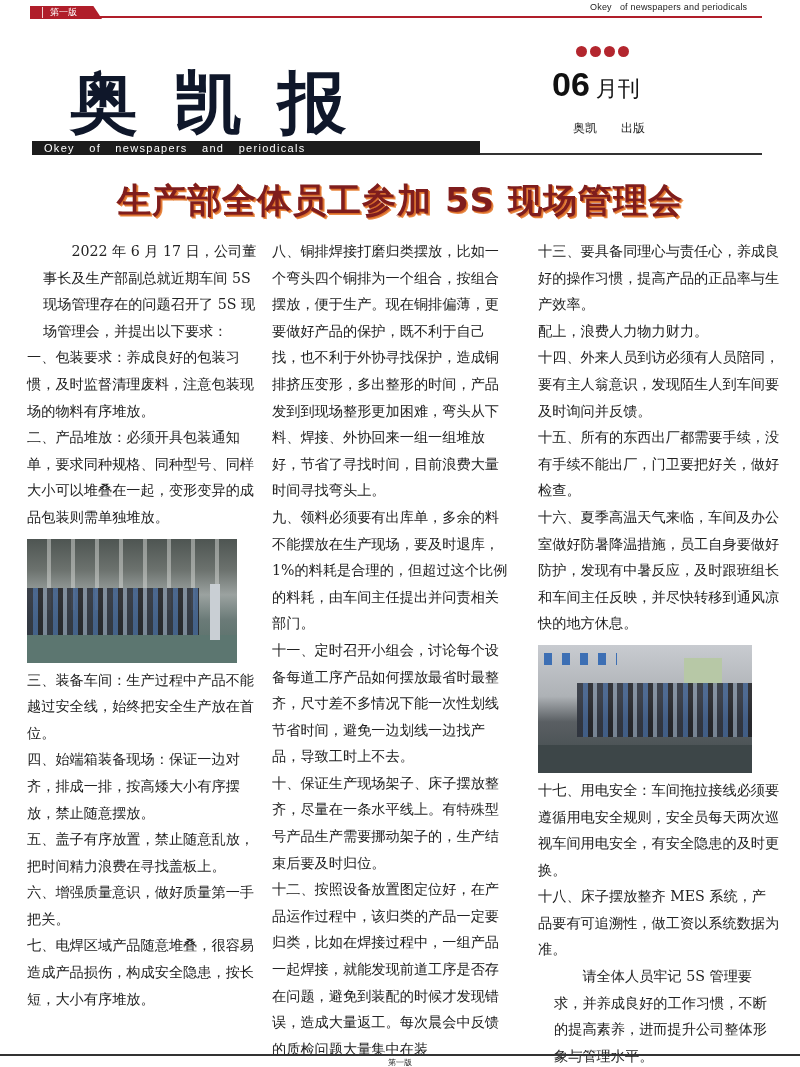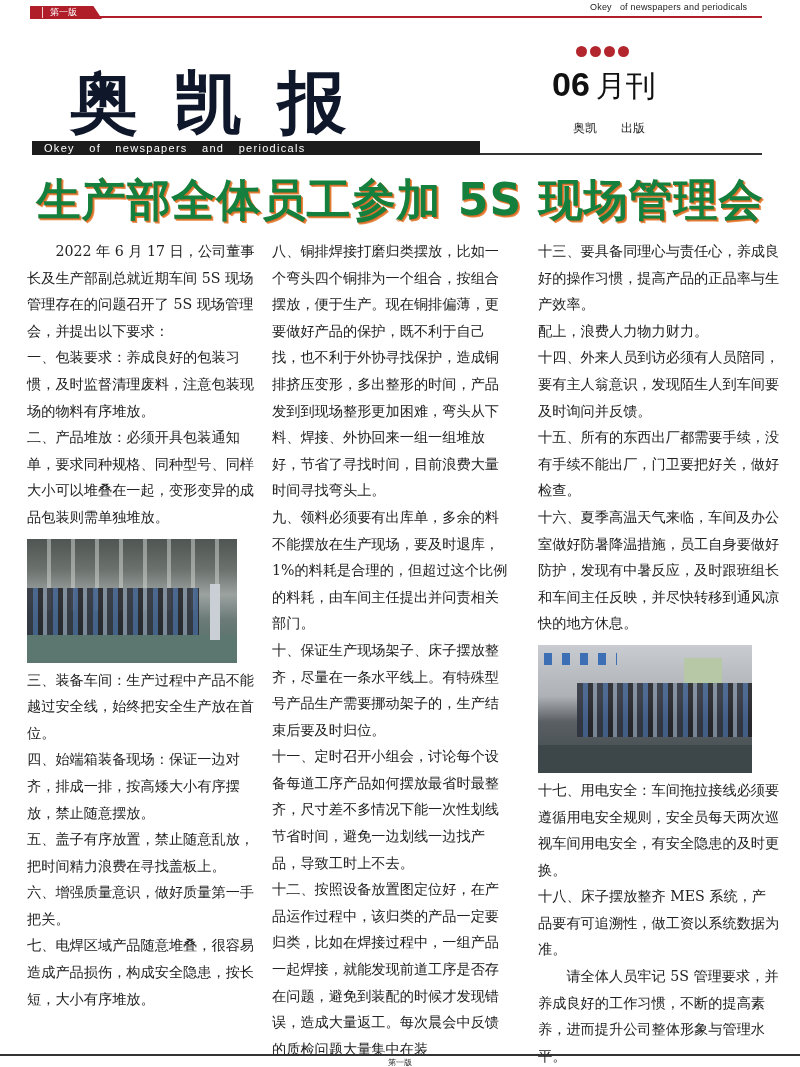--- a/index.html
+++ b/index.html
@@ -17,40 +17,40 @@
                  font-family:"Liberation Sans", sans-serif; color:#222; letter-spacing:0.2px; }
 
   
   .masthead-title { position:absolute; left:70px; top:42px; font-size:68px; line-height:90px;
                     color:#0f172a; font-weight:bold; letter-spacing:36px;
                     font-family:"DejaVu Serif", serif;margin-top:15px; }
   .dots { position:absolute; left:576px; top:46px; display:flex; gap:3px; }
   .dots span { width:11px; height:11px; border-radius:50%; background:#b3262e; display:block; }
   .issue { position:absolute; left:552px; top:62px; font-size:34px; line-height:44px; color:#111; }
   .issue .num { font-family:"Liberation Sans", sans-serif; font-weight:bold; }
-  .issue .unit { font-family:"DejaVu Sans", sans-serif; font-size:30px; margin-left:6px; }
+  .issue .unit { font-family:"DejaVu Sans", sans-serif; font-size:22px; margin-left:6px; }
   .publisher { position:absolute; left:573px; top:120px; font-size:12px; color:#222;
                font-family:"DejaVu Sans", sans-serif; }
   .publisher span + span { margin-left:24px; }
 
   .black-bar { position:absolute; left:32px; top:141px; width:448px; height:14px; background:#1c1c1c; }
   .black-bar .bar-label { position:absolute; left:12px; top:0; font-size:11px; line-height:14px; color:#fff;
                           font-family:"Liberation Sans", sans-serif; word-spacing:10px; letter-spacing:1.3px; }
   .black-rule { position:absolute; left:480px; top:153px; width:282px; height:2px; background:#333; }
 
   
   .headline { position:absolute; left:0; top:178px; width:800px; text-align:center;
-              font-size:44px; line-height:44px; font-weight:bold; color:#15803d;
+              font-size:34px; line-height:44px; font-weight:bold; color:#7f1d1d;
               font-family:"DejaVu Sans", sans-serif;
               text-shadow: 1px 1px 0 #d86a28, 2px 2px 0 #e98a45; letter-spacing:1px; }
 
   
   .col { position:absolute; top:238px; font-size:14.2px; line-height:26.6px; color:#222; }
   .col p { margin:0; }
-  .col .indent { text-indent:2em; }
+  .col .indent { text-indent:2em;margin-left:16px; }
   .col1 { left:27px; width:237px; }
   .col2 { left:272px; width:240px; }
   .col3 { left:538px; width:242px; }
 
   .photo { display:block; margin:8px 0 4px 0; position:relative; overflow:hidden; }
   .photo1 { width:210px; height:124px; background:linear-gradient(180deg,#4e5552 0%,#6c726e 25%,#9ba2a0 45%,#6b7b78 65%,#4f6a62 100%); }
   .photo2 { width:214px; height:128px; background:linear-gradient(180deg,#c8cbd0 0%,#aeb2b6 40%,#5a5f63 60%,#3e4749 100%); }
   .photo .crowd { position:absolute; left:0; right:0; bottom:22%; height:38%;
                   background:repeating-linear-gradient(90deg,#2a2f3a 0 6px,#3e5e8c 6px 11px,#1e1e22 11px 16px,#7d8b9c 16px 20px); opacity:0.85; }
   .photo .floor { position:absolute; left:0; right:0; bottom:0; height:22%; background:#5c7670; }
@@ -112,22 +112,22 @@
   <p>三、装备车间：生产过程中产品不能越过安全线，始终把安全生产放在首位。</p>
   <p>四、始端箱装备现场：保证一边对齐，排成一排，按高矮大小有序摆放，禁止随意摆放。</p>
   <p>五、盖子有序放置，禁止随意乱放，把时间精力浪费在寻找盖板上。</p>
   <p>六、增强质量意识，做好质量第一手把关。</p>
   <p>七、电焊区域产品随意堆叠，很容易造成产品损伤，构成安全隐患，按长短，大小有序堆放。</p>
 </div>
 
 <div class="col col2">
   <p>八、铜排焊接打磨归类摆放，比如一个弯头四个铜排为一个组合，按组合摆放，便于生产。现在铜排偏薄，更要做好产品的保护，既不利于自己找，也不利于外协寻找保护，造成铜排挤压变形，多出整形的时间，产品发到到现场整形更加困难，弯头从下料、焊接、外协回来一组一组堆放好，节省了寻找时间，目前浪费大量时间寻找弯头上。</p>
   <p>九、领料必须要有出库单，多余的料不能摆放在生产现场，要及时退库，1%的料耗是合理的，但超过这个比例的料耗，由车间主任提出并问责相关部门。</p>
+  <p>十一、定时召开小组会，讨论每个设备每道工序产品如何摆放最省时最整齐，尺寸差不多情况下能一次性划线节省时间，避免一边划线一边找产品，导致工时上不去。</p>
   <p>十、保证生产现场架子、床子摆放整齐，尽量在一条水平线上。有特殊型号产品生产需要挪动架子的，生产结束后要及时归位。</p>
-  <p>十一、定时召开小组会，讨论每个设备每道工序产品如何摆放最省时最整齐，尺寸差不多情况下能一次性划线节省时间，避免一边划线一边找产品，导致工时上不去。</p>
   <p>十二、按照设备放置图定位好，在产品运作过程中，该归类的产品一定要归类，比如在焊接过程中，一组产品一起焊接，就能发现前道工序是否存在问题，避免到装配的时候才发现错误，造成大量返工。每次晨会中反馈的质检问题大量集中在装</p>
 </div>
 
 <div class="col col3">
   <p>十三、要具备同理心与责任心，养成良好的操作习惯，提高产品的正品率与生产效率。</p>
   <p>配上，浪费人力物力财力。</p>
   <p>十四、外来人员到访必须有人员陪同，要有主人翁意识，发现陌生人到车间要及时询问并反馈。</p>
   <p>十五、所有的东西出厂都需要手续，没有手续不能出厂，门卫要把好关，做好检查。</p>
   <p>十六、夏季高温天气来临，车间及办公室做好防暑降温措施，员工自身要做好防护，发现有中暑反应，及时跟班组长和车间主任反映，并尽快转移到通风凉快的地方休息。</p>
   <div class="photo photo2" title="车间大厅员工集合照片">

